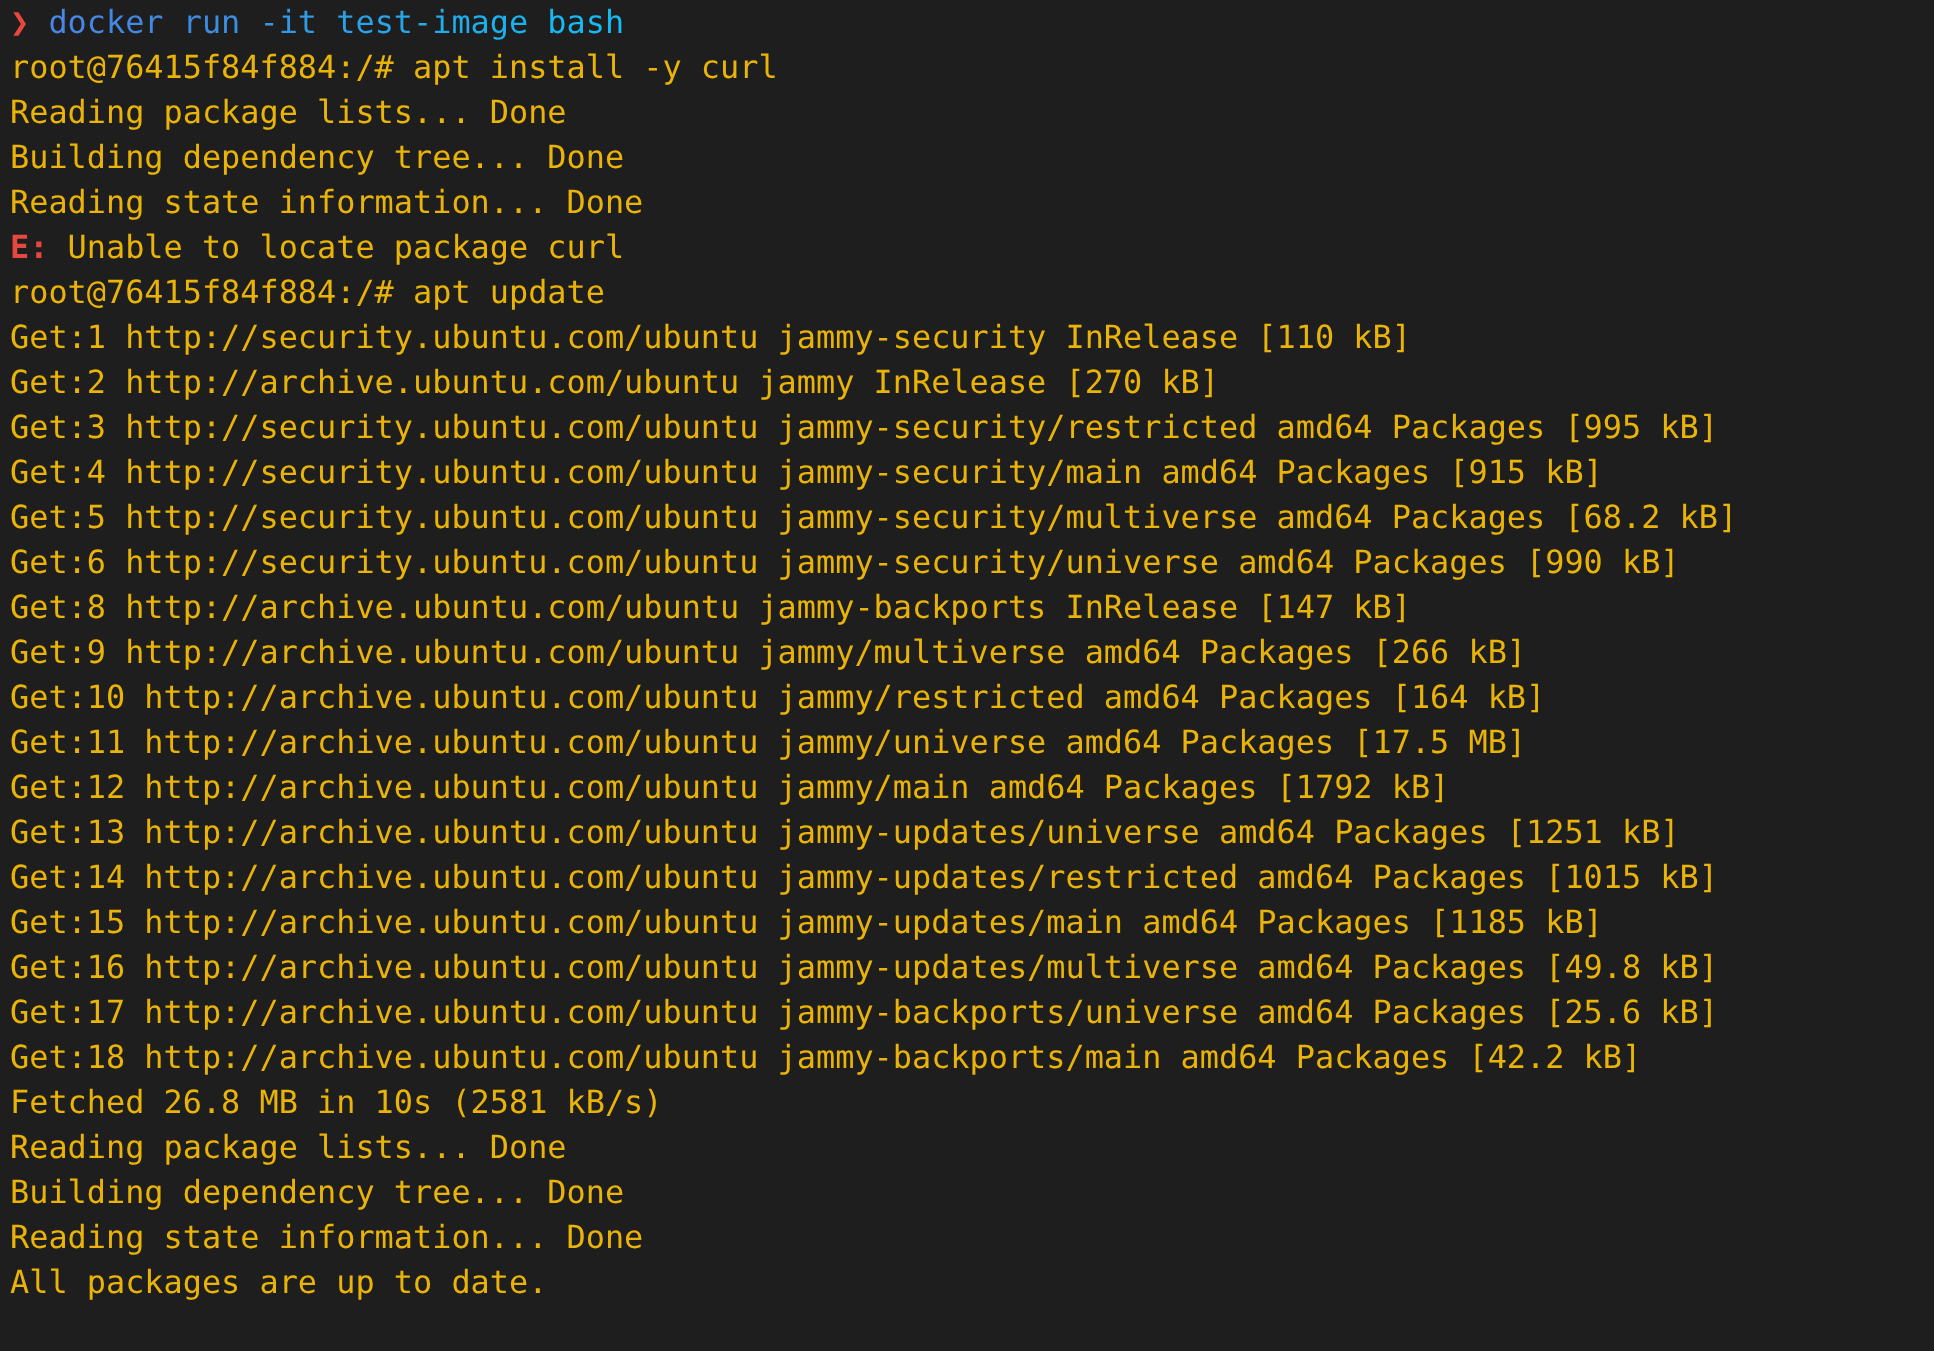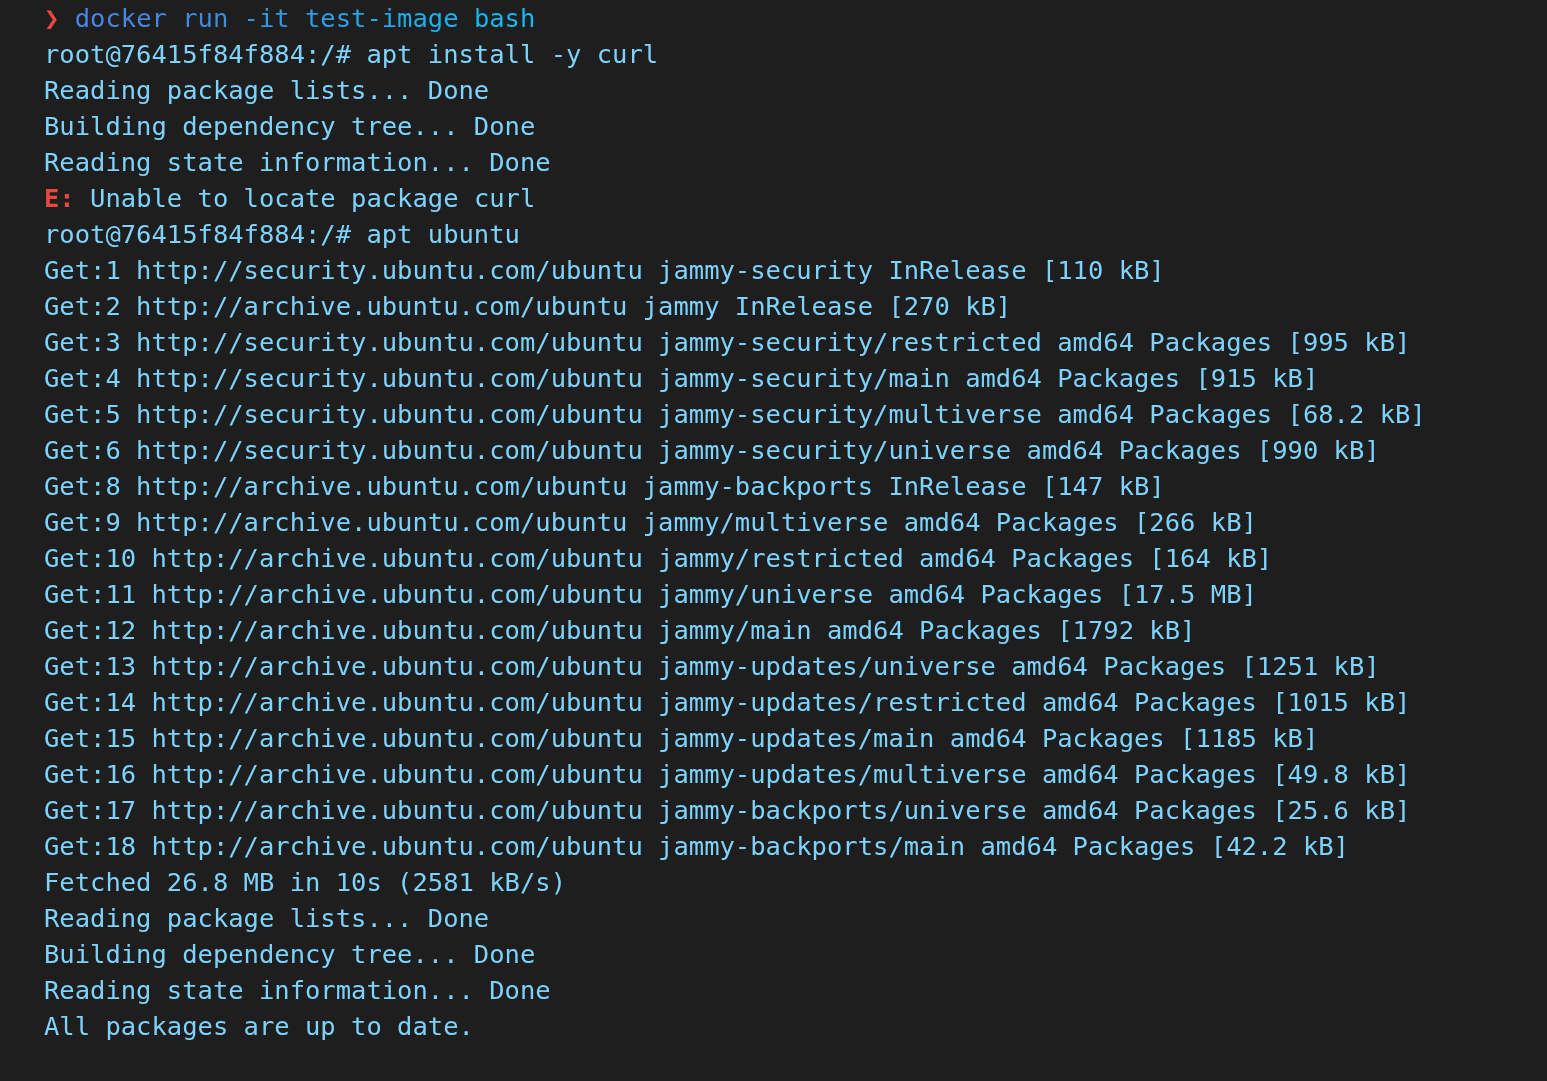--- a/index.html
+++ b/index.html
@@ -21,55 +21,54 @@
   }
   .screen {
     padding: 0px 0 0 8px;
     box-sizing: border-box;
   }
   .line {
     white-space: pre;
     color: #d6d3c8;
     height: 36px;
     display: block;
-    margin-left: 36px;
   }
   .line .seg { white-space: pre; }
 
   
   .chev {
     color: #e8473f;
     font-weight: bold;
   }
   
   .cmd {
     background: linear-gradient(90deg, #4a86e8 0%, #3f8ae0 25%, #2aa3e8 55%, #18b4f0 80%, #14bdf5 100%);
     -webkit-background-clip: text;
     background-clip: text;
     color: transparent;
     -webkit-text-fill-color: transparent;
   }
   .err-prefix {
     color: #e8473f;
     font-weight: bold;
   }
-  .plain { color: #7dd3fc; }
+  .plain { color: #eab308; }
 </style>
 </head>
 <body>
 
 <div id="terminal">
   <div class="screen" id="screen">
       <div class="line"><span class="seg chev">❯</span><span class="seg plain"> </span><span class="seg cmd">docker run -it test-image bash</span></div>
       <div class="line"><span class="seg plain">root@76415f84f884:/#</span><span class="seg plain"> apt install -y curl</span></div>
       <div class="line"><span class="seg plain">Reading package lists... Done</span></div>
       <div class="line"><span class="seg plain">Building dependency tree... Done</span></div>
       <div class="line"><span class="seg plain">Reading state information... Done</span></div>
       <div class="line"><span class="seg err-prefix">E:</span><span class="seg plain"> Unable to locate package curl</span></div>
-      <div class="line"><span class="seg plain">root@76415f84f884:/#</span><span class="seg plain"> apt ubuntu</span></div>
+      <div class="line"><span class="seg plain">root@76415f84f884:/#</span><span class="seg plain"> apt update</span></div>
       <div class="line"><span class="seg plain">Get:1 http://security.ubuntu.com/ubuntu jammy-security InRelease [110 kB]</span></div>
       <div class="line"><span class="seg plain">Get:2 http://archive.ubuntu.com/ubuntu jammy InRelease [270 kB]</span></div>
       <div class="line"><span class="seg plain">Get:3 http://security.ubuntu.com/ubuntu jammy-security/restricted amd64 Packages [995 kB]</span></div>
       <div class="line"><span class="seg plain">Get:4 http://security.ubuntu.com/ubuntu jammy-security/main amd64 Packages [915 kB]</span></div>
       <div class="line"><span class="seg plain">Get:5 http://security.ubuntu.com/ubuntu jammy-security/multiverse amd64 Packages [68.2 kB]</span></div>
       <div class="line"><span class="seg plain">Get:6 http://security.ubuntu.com/ubuntu jammy-security/universe amd64 Packages [990 kB]</span></div>
       <div class="line"><span class="seg plain">Get:8 http://archive.ubuntu.com/ubuntu jammy-backports InRelease [147 kB]</span></div>
       <div class="line"><span class="seg plain">Get:9 http://archive.ubuntu.com/ubuntu jammy/multiverse amd64 Packages [266 kB]</span></div>
       <div class="line"><span class="seg plain">Get:10 http://archive.ubuntu.com/ubuntu jammy/restricted amd64 Packages [164 kB]</span></div>
       <div class="line"><span class="seg plain">Get:11 http://archive.ubuntu.com/ubuntu jammy/universe amd64 Packages [17.5 MB]</span></div>

